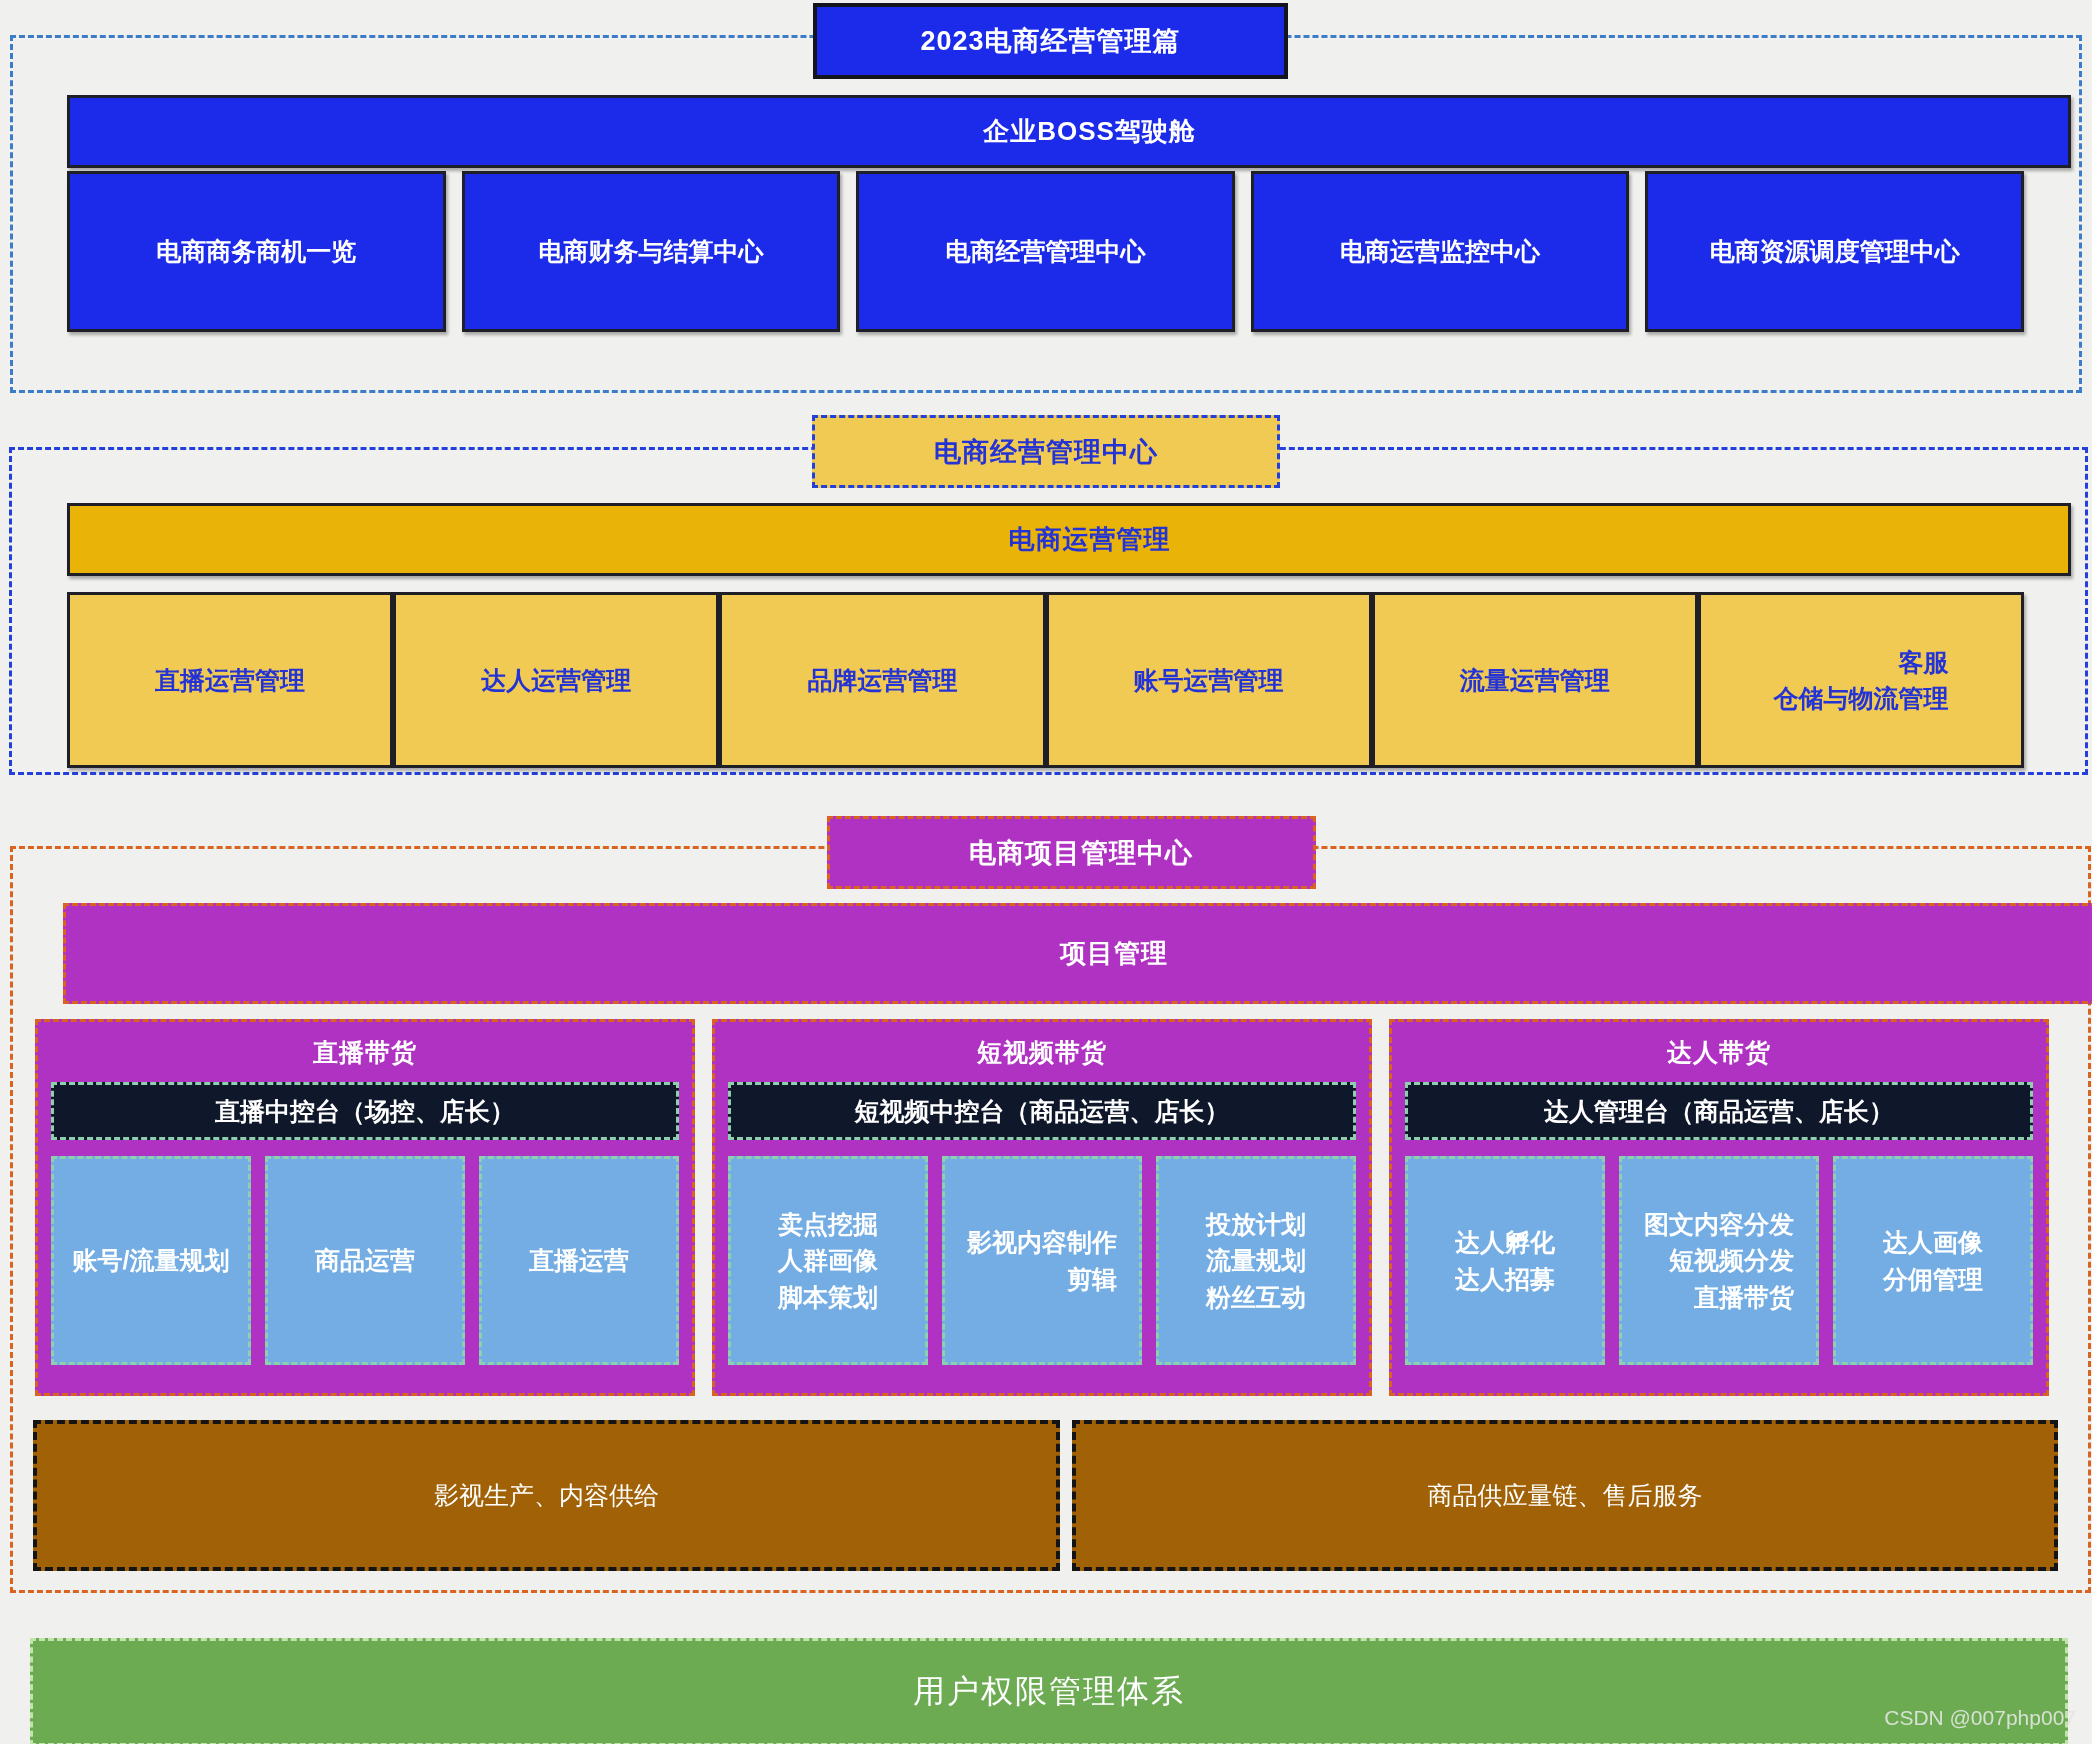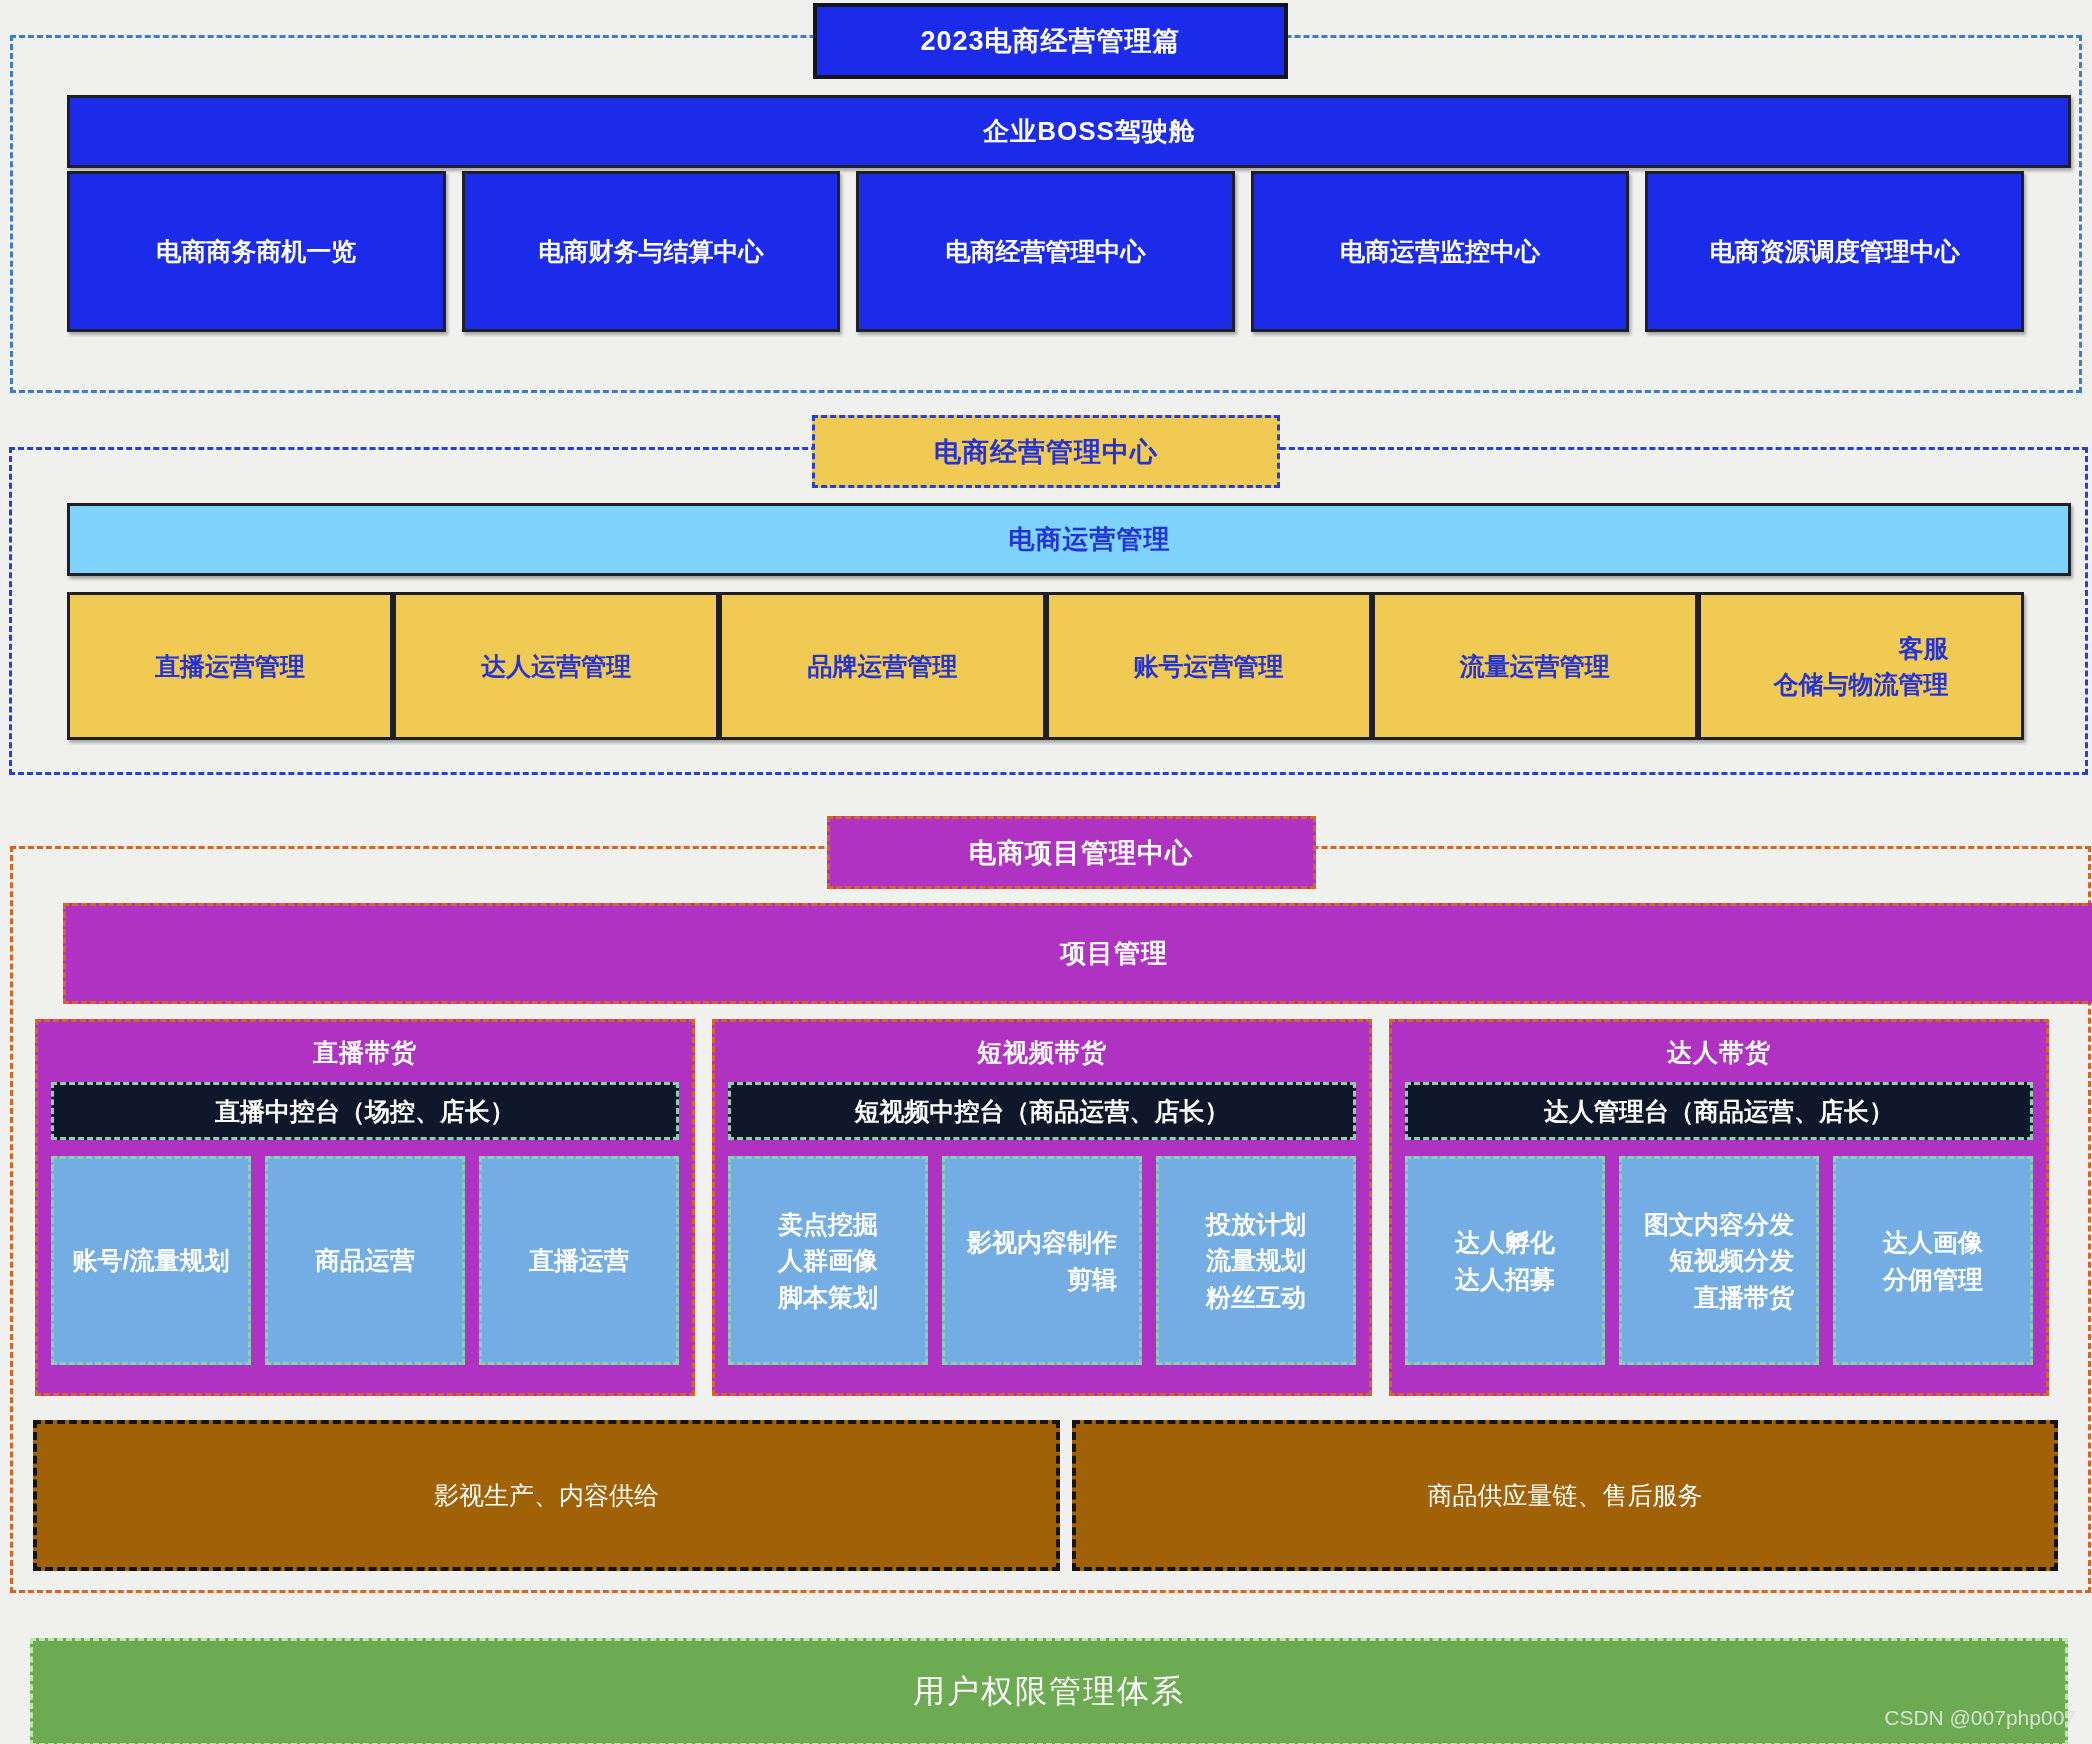--- a/index.html
+++ b/index.html
@@ -16,27 +16,27 @@
   .title{position:absolute;z-index:3;display:flex;align-items:center;justify-content:center;
          font-weight:bold;font-size:27px;letter-spacing:1px;}
   .title1{left:813px;top:3px;width:467px;height:68px;background:#1c2bea;color:#ffffff;border:4px solid #14141c;}
   .title2{left:812px;top:415px;width:462px;height:67px;background:#f0ca52;color:#2433d6;border:3px dashed #2340dd;}
   .title3{left:827px;top:816px;width:464px;height:67px;background:#b032c2;color:#ffffff;border:3px dashed #da6320;padding-left:19px;}
 
   .bar{position:absolute;z-index:2;display:flex;align-items:center;justify-content:center;
        font-weight:bold;font-size:26px;letter-spacing:1px;padding-left:41px;}
   .bar1{left:67px;top:95px;width:1957px;height:67px;background:#1c2bea;color:#fff;
         border:3px solid #1f1f27;box-shadow:2px 3px 3px rgba(0,0,0,.3);}
-  .bar2{left:67px;top:503px;width:1957px;height:67px;background:#7dd3fc;color:#2433d6;
+  .bar2{left:67px;top:503px;width:1957px;height:67px;background:#eab308;color:#2433d6;
         border:3px solid #1f1f27;box-shadow:2px 3px 3px rgba(0,0,0,.3);}
   .bar3{left:35px;top:903px;width:2014px;height:95px;background:#b032c2;color:#fff;border:3px dashed #da6320;margin-left:28px;}
 
   .row{position:absolute;z-index:2;display:flex;}
   .row1{left:67px;top:171px;width:1957px;height:161px;gap:16px;}
-  .row2{left:67px;top:592px;width:1957px;height:148px;}
+  .row2{left:67px;top:592px;width:1957px;height:176px;}
 
   .node{flex:1;display:flex;align-items:center;justify-content:center;text-align:right;
         font-weight:bold;font-size:25px;white-space:pre-line;line-height:1.45;}
   .blue-node{background:#1c2bea;color:#fff;border:3px solid #1f1f27;box-shadow:2px 3px 3px rgba(0,0,0,.3);}
   .yellow-node{background:#f0ca52;color:#2433d6;border:3px solid #1f1f27;box-shadow:2px 3px 3px rgba(0,0,0,.3);}
 
   .groups{position:absolute;z-index:2;left:35px;top:1019px;width:2014px;height:377px;display:flex;gap:17px;}
   .group{flex:1;background:#b032c2;border:3px dashed #da6320;display:flex;flex-direction:column;
          padding:0 13px 28px 13px;box-sizing:border-box;}
   .group-header{height:60px;flex:0 0 60px;display:flex;align-items:center;justify-content:center;

